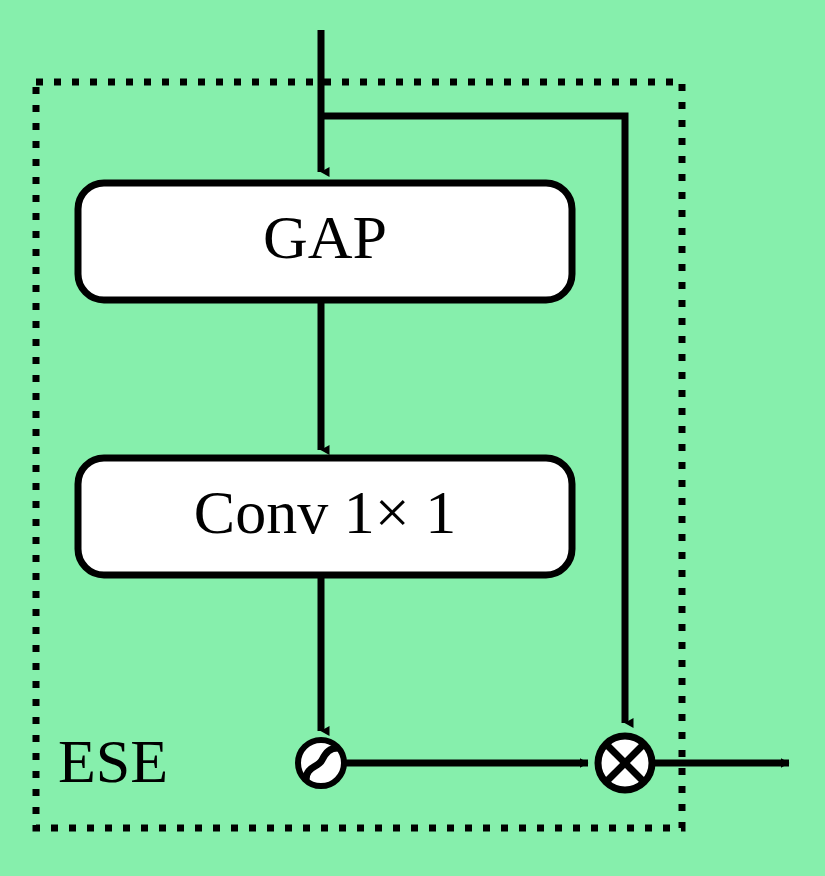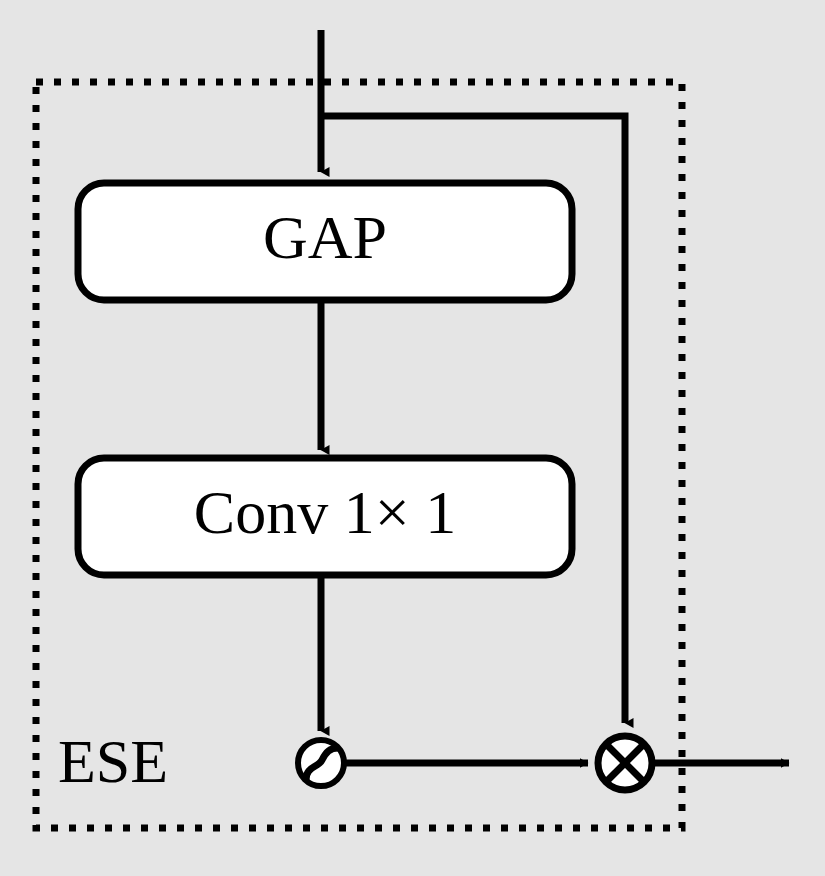--- a/index.html
+++ b/index.html
@@ -8,21 +8,21 @@
     padding: 0;
     background: #ffffff;
   }
   body {
     font-family: "Liberation Serif", "DejaVu Serif", serif;
   }
   #diagram-root {
     position: relative;
     width: 825px;
     height: 876px;
-    background: #e5e5e5;
+    background: #86efac;
     overflow: hidden;
   }
   #diagram-svg {
     position: absolute;
     top: 0;
     left: 0;
     width: 825px;
     height: 876px;
     display: block;
   }

